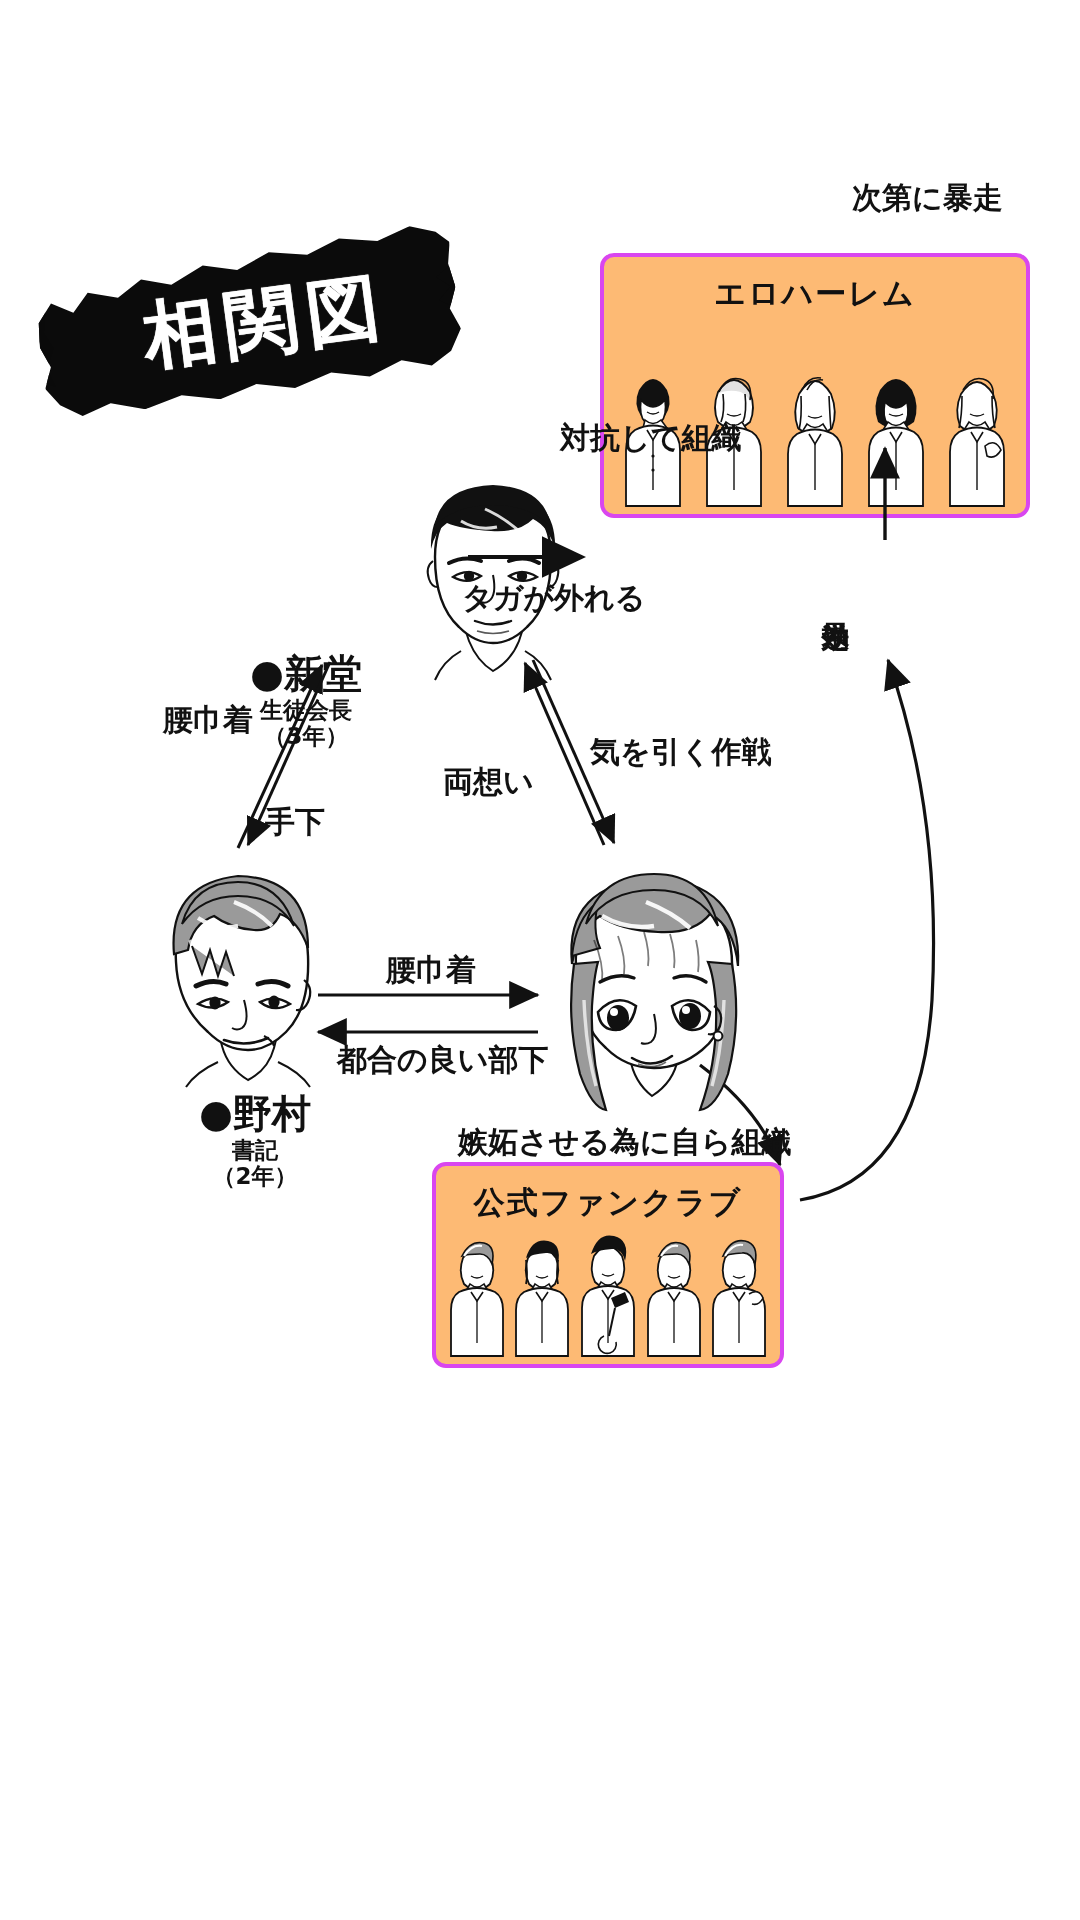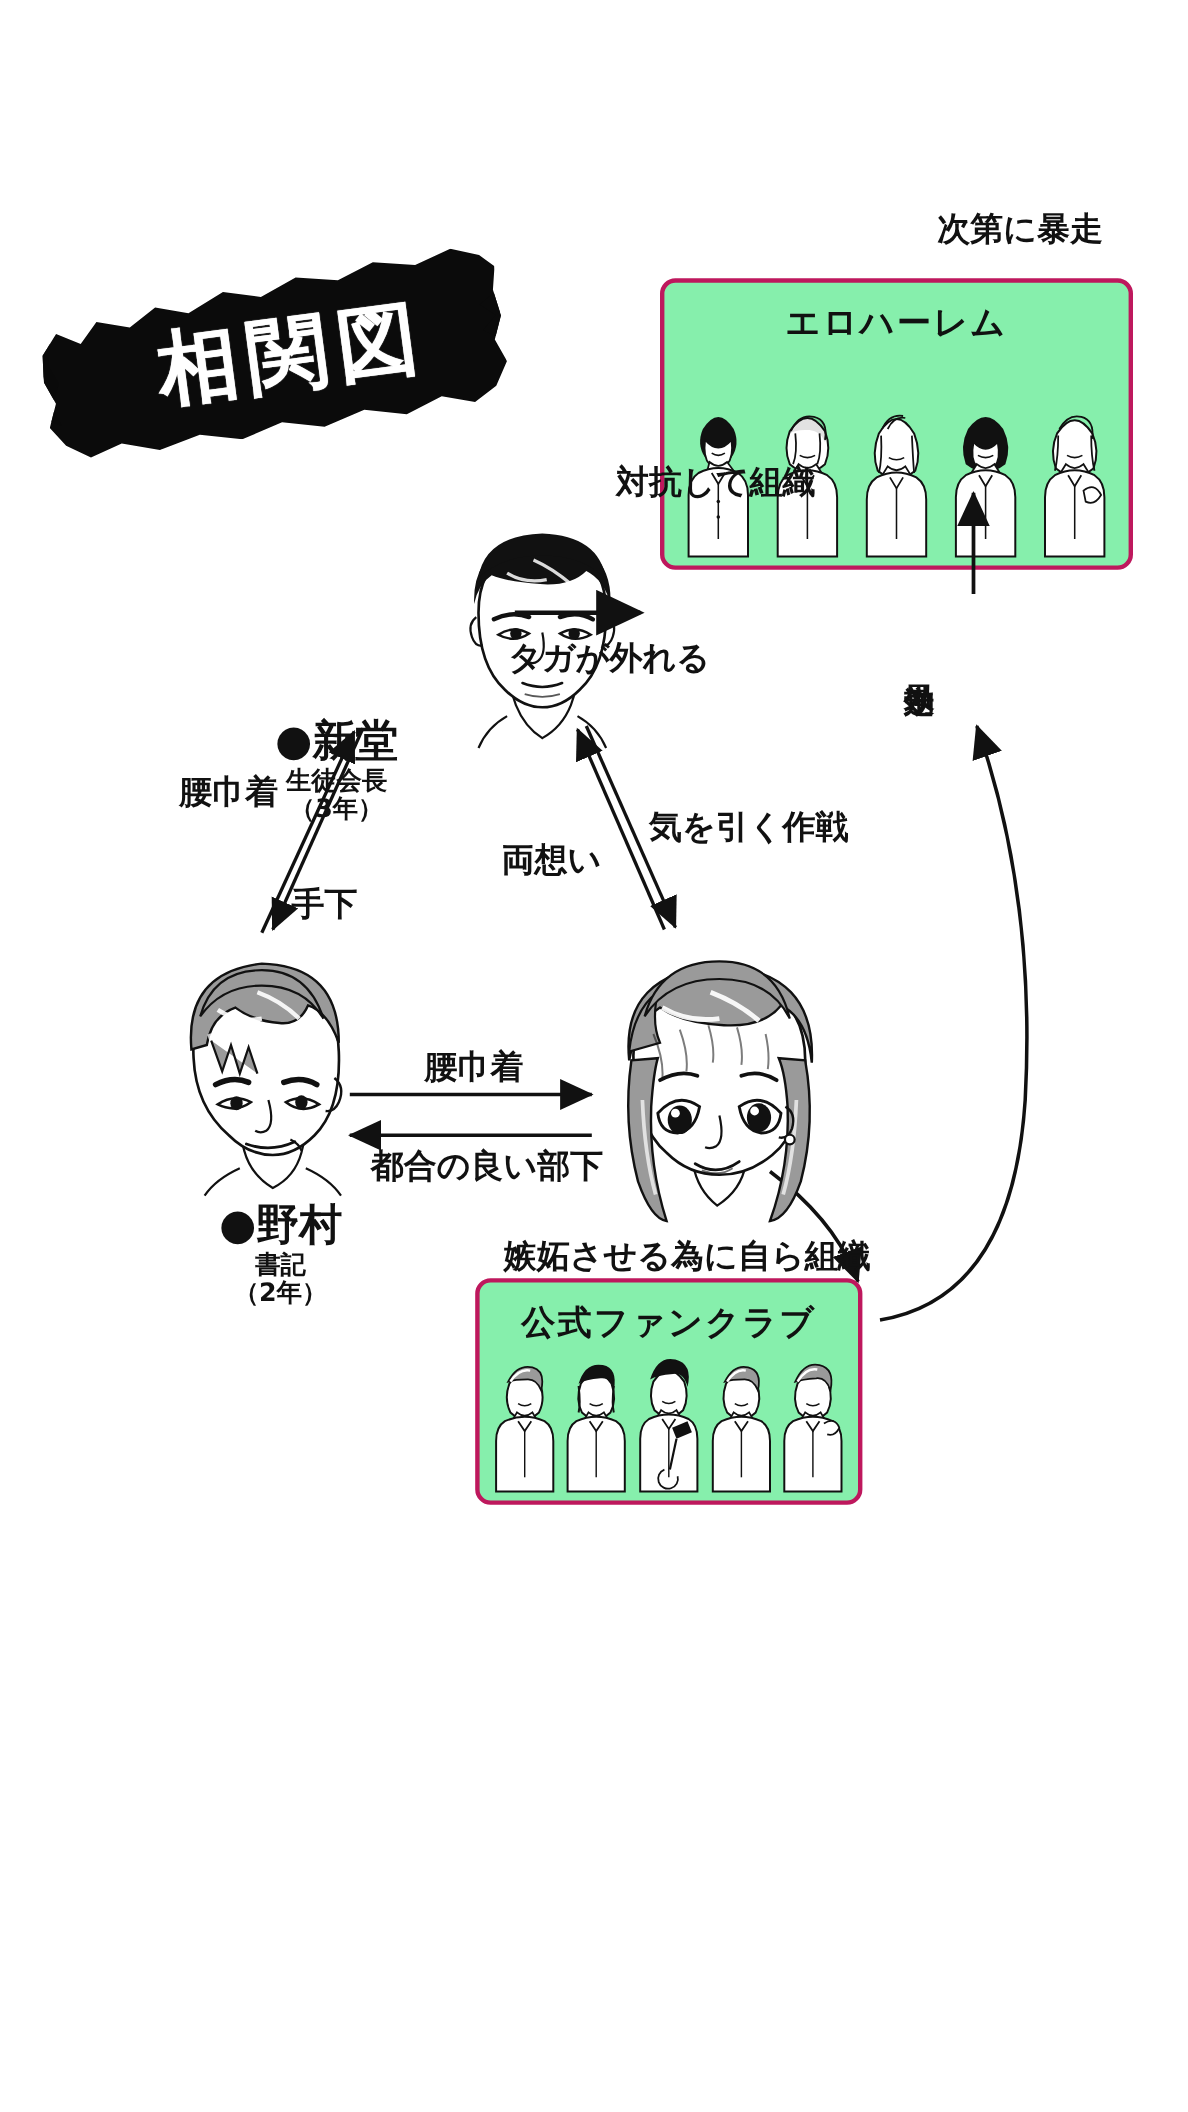--- a/index.html
+++ b/index.html
@@ -50,21 +50,21 @@
   .lab {
     position:absolute; white-space:nowrap; font-weight:700; color:#111;
     font-family:"DejaVu Sans","Liberation Sans",sans-serif;
   }
   .lab.s28 { font-size:28px; }
   .lab.s30 { font-size:30px; }
   .lab.vert { writing-mode:vertical-rl; text-orientation:upright; }
 
   
   .groupbox {
-    position:absolute; border:4px solid #be185d; border-radius:14px; background:#86efac;
+    position:absolute; border:4px solid #d946ef; border-radius:14px; background:#fdba74;
   }
   .groupbox .gtitle {
     position:absolute; left:0; right:0; top:16px; text-align:center;
     font-size:31px; font-weight:700; letter-spacing:2px;
     font-family:"DejaVu Sans","Liberation Sans",sans-serif;
   }
   .figrow { position:absolute; left:8px; right:8px; bottom:4px; height:150px;
             display:flex; align-items:flex-end; justify-content:space-around; }
 
   
@@ -91,21 +91,21 @@
 </head>
 <body>
 
 <div id="stage">
 
   <div class="banner">
     <div class="ink"></div>
     <div class="bannertext">相関図</div>
   </div>
 
-  <div class="lab s30" style="left:852px; top:188px;">次第に暴走</div>
+  <div class="lab s30" style="left:852px; top:178px;">次第に暴走</div>
 
   <div class="groupbox" style="left:600px; top:253px; width:430px; height:265px;">
     <div class="gtitle">エロハーレム</div>
     <div class="figrow">
 
       <svg width="72" height="150" viewBox="0 0 72 150">
         <path d="M22 30 q14 -22 28 0 q6 14 -2 26 q-12 12 -24 0 q-8 -12 -2 -26z" fill="#111"></path>
         <path d="M24 40 q12 14 24 0 q2 16 -4 22 q-8 8 -16 0 q-6 -6 -4 -22z" fill="#fff" stroke="#111" stroke-width="1.6"></path>
         <path d="M28 60 q8 7 16 0 l6 8 -12 10 -12 -10z" fill="#fff" stroke="#111" stroke-width="1.6"></path>
         <path d="M18 70 q18 -9 36 0 q9 6 9 20 v56 h-54 v-56 q0 -14 9 -20z" fill="#fff" stroke="#111" stroke-width="1.8"></path>
@@ -219,21 +219,21 @@
 
     <path d="M800 1200 q120 -20 132 -200 q10 -185 -44 -340" fill="none" stroke="#111" stroke-width="3.2" marker-end="url(#ah2)"></path>
   </svg>
 
   <div class="lab s30" style="left:462px; top:578px;">タガが外れる</div>
   <div class="lab s30" style="left:560px; top:418px;">対抗して組織</div>
   <div class="lab s28 vert" style="left:816px; top:600px;">逆効果</div>
 
   <div class="lab s30" style="left:163px; top:700px;">腰巾着</div>
   <div class="lab s30" style="left:265px; top:762px;margin-top:40px;">手下</div>
-  <div class="lab s30" style="left:443px; top:762px;margin-left:13px;">両想い</div>
+  <div class="lab s30" style="left:443px; top:762px;">両想い</div>
   <div class="lab s30" style="left:590px; top:732px;">気を引く作戦</div>
 
   <div class="lab s30" style="left:386px; top:950px;">腰巾着</div>
   <div class="lab s30" style="left:337px; top:1040px;">都合の良い部下</div>
 
   <svg class="portrait" style="left:138px; top:862px;" width="220" height="225" viewBox="0 0 220 225">
     <path d="M110 218 q-20 -12 -26 -34 q-4 -14 -4 -28 l60 0 q0 16 -4 30 q-6 22 -26 32z" fill="#fff" stroke="#111" stroke-width="2"></path>
     <path d="M38 100 q-4 -66 62 -74 q68 4 70 68 q2 52 -22 76 q-18 18 -38 18 q-22 0 -40 -18 q-30 -26 -32 -70z" fill="#fff" stroke="#111" stroke-width="2.4"></path>
     <path d="M36 92 q-6 -70 64 -78 q70 2 70 72 q-10 -28 -28 -34 q-8 18 -26 16 q-24 -2 -40 -14 q-22 8 -26 34z" fill="#9a9a9a" stroke="#111" stroke-width="2.2"></path>
     <path d="M44 62 q20 -28 56 -28 q38 0 56 30 q-14 -44 -56 -44 q-44 0 -56 42z" fill="#9a9a9a" stroke="#111" stroke-width="2"></path>

